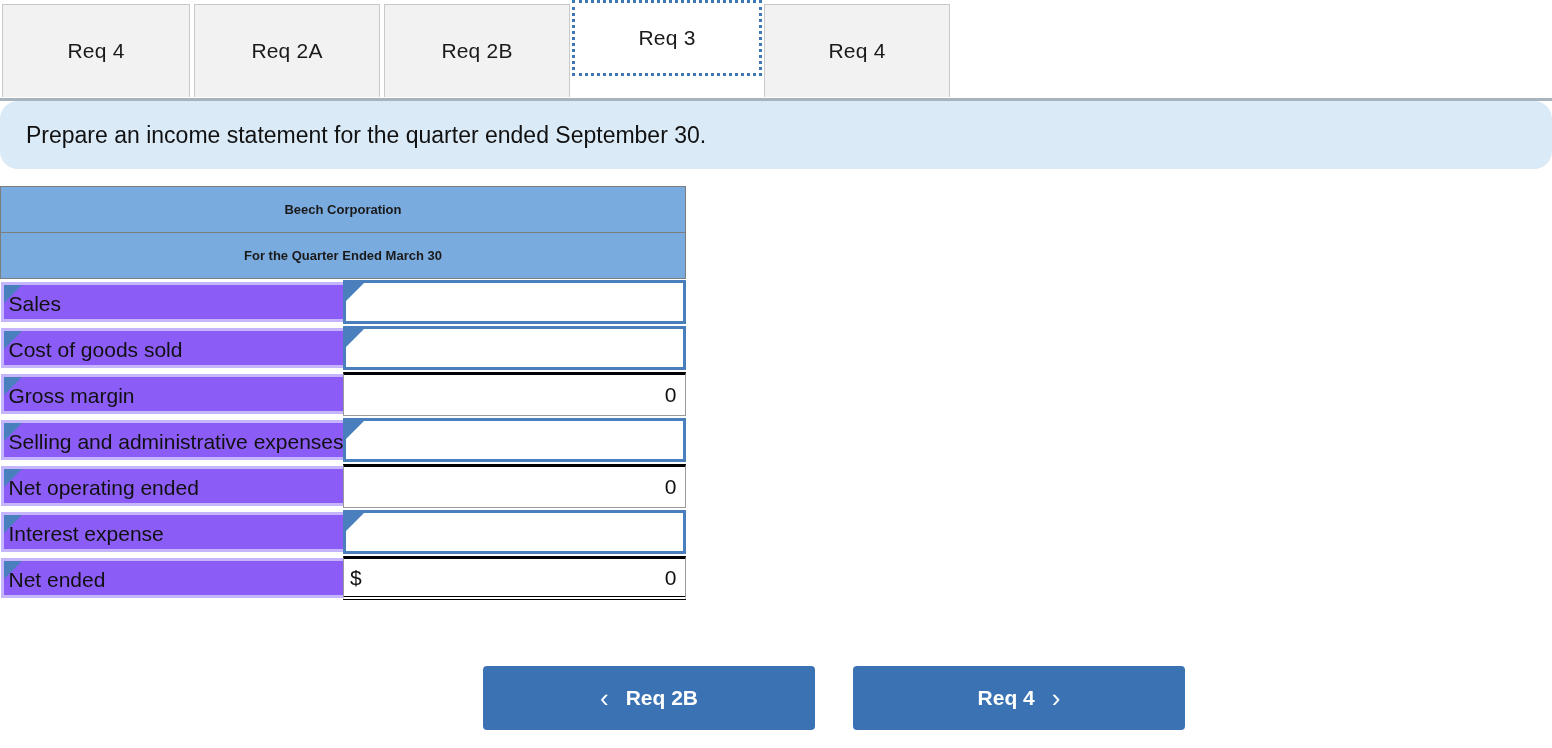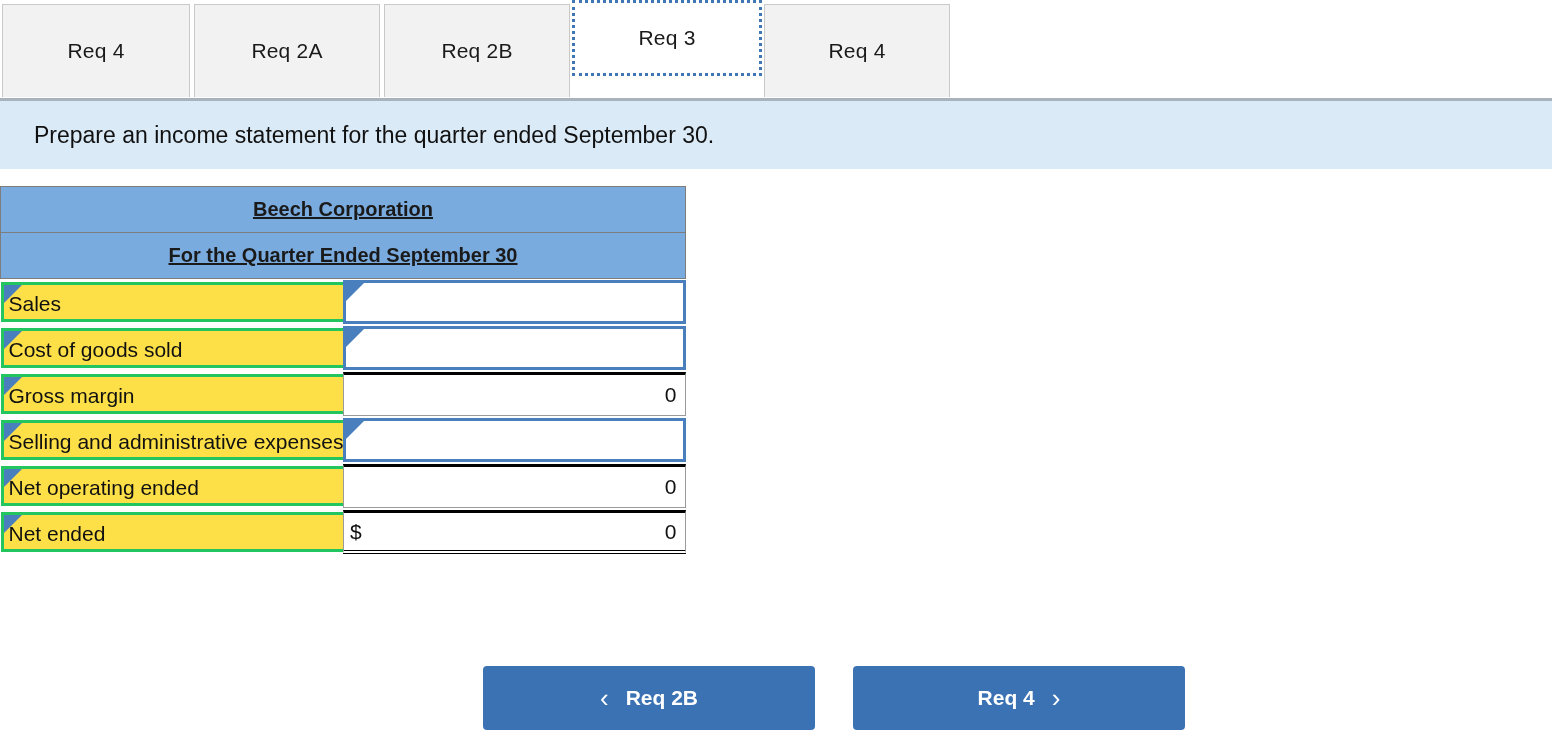--- a/index.html
+++ b/index.html
@@ -56,21 +56,22 @@
   #instruction-banner {
     position: absolute;
     left: 0;
     top: 101px;
     width: 1552px;
     height: 68px;
     background: #daeaf7;
     box-sizing: border-box;
     display: flex;
     align-items: center;
-    padding-left: 34px;
+    padding-left: 26px;
+    border-radius: 18px;
   }
   #instruction-text {
     font-size: 23px;
     color: #111111;
   }
 
   
   #statement-table {
     position: absolute;
     left: 0;
@@ -81,36 +82,35 @@
   }
   #statement-table td {
     padding: 0;
     vertical-align: middle;
   }
   .hdr-cell {
     background: #7aabde;
     border: 1px solid #7d7d7d;
     height: 45px;
     text-align: center;
-    font-size: 20px;
+    font-size: 13px;
     font-weight: bold;
     color: #1a1a1a;
-    text-decoration: underline;
   }
 
   .row-cell {
     height: 46px;
   }
   
   .label-cell {
     position: relative;
     box-sizing: border-box;
     width: 506px;
-    border: 3px solid #22c55e;
-    background: #fde047;
+    border: 3px solid #c4b5fd;
+    background: #8b5cf6;
     height: 40px;
     font-size: 21px;
     color: #111;
     padding-left: 5px;
     line-height: 38px;
     white-space: nowrap;
     overflow: hidden;
   }
   .tri {
     position: absolute;
@@ -227,21 +227,21 @@
 <div id="instruction-banner">
   <span id="instruction-text">Prepare an income statement for the quarter ended September 30.</span>
 </div>
 
 <table id="statement-table">
   <tbody id="statement-body">
       <tr>
         <td class="hdr-cell" colspan="2">Beech Corporation</td>
       </tr>
       <tr>
-        <td class="hdr-cell" colspan="2">For the Quarter Ended September 30</td>
+        <td class="hdr-cell" colspan="2">For the Quarter Ended March 30</td>
       </tr>
       <tr>
         <td class="row-cell">
           <div class="label-cell"><span class="tri"></span><span>Sales</span></div>
         </td>
         <td class="row-cell val-wrap">
           <div class="val-input"><span class="tri"></span><span></span></div>
         </td>
       </tr>
       <tr>
@@ -273,20 +273,28 @@
       </tr>
       <tr>
         <td class="row-cell">
           <div class="label-cell"><span class="tri"></span><span>Net operating ended</span></div>
         </td>
         <td class="row-cell val-wrap">
           <div class="val-computed">
             <span class="cur"></span>
             <span class="amt">0</span>
           </div>
+        </td>
+      </tr>
+      <tr>
+        <td class="row-cell">
+          <div class="label-cell"><span class="tri"></span><span>Interest expense</span></div>
+        </td>
+        <td class="row-cell val-wrap">
+          <div class="val-input"><span class="tri"></span><span></span></div>
         </td>
       </tr>
       <tr>
         <td class="row-cell">
           <div class="label-cell"><span class="tri"></span><span>Net ended</span></div>
         </td>
         <td class="row-cell val-wrap">
           <div class="val-computed final">
             <span class="cur">$</span>
             <span class="amt">0</span>

